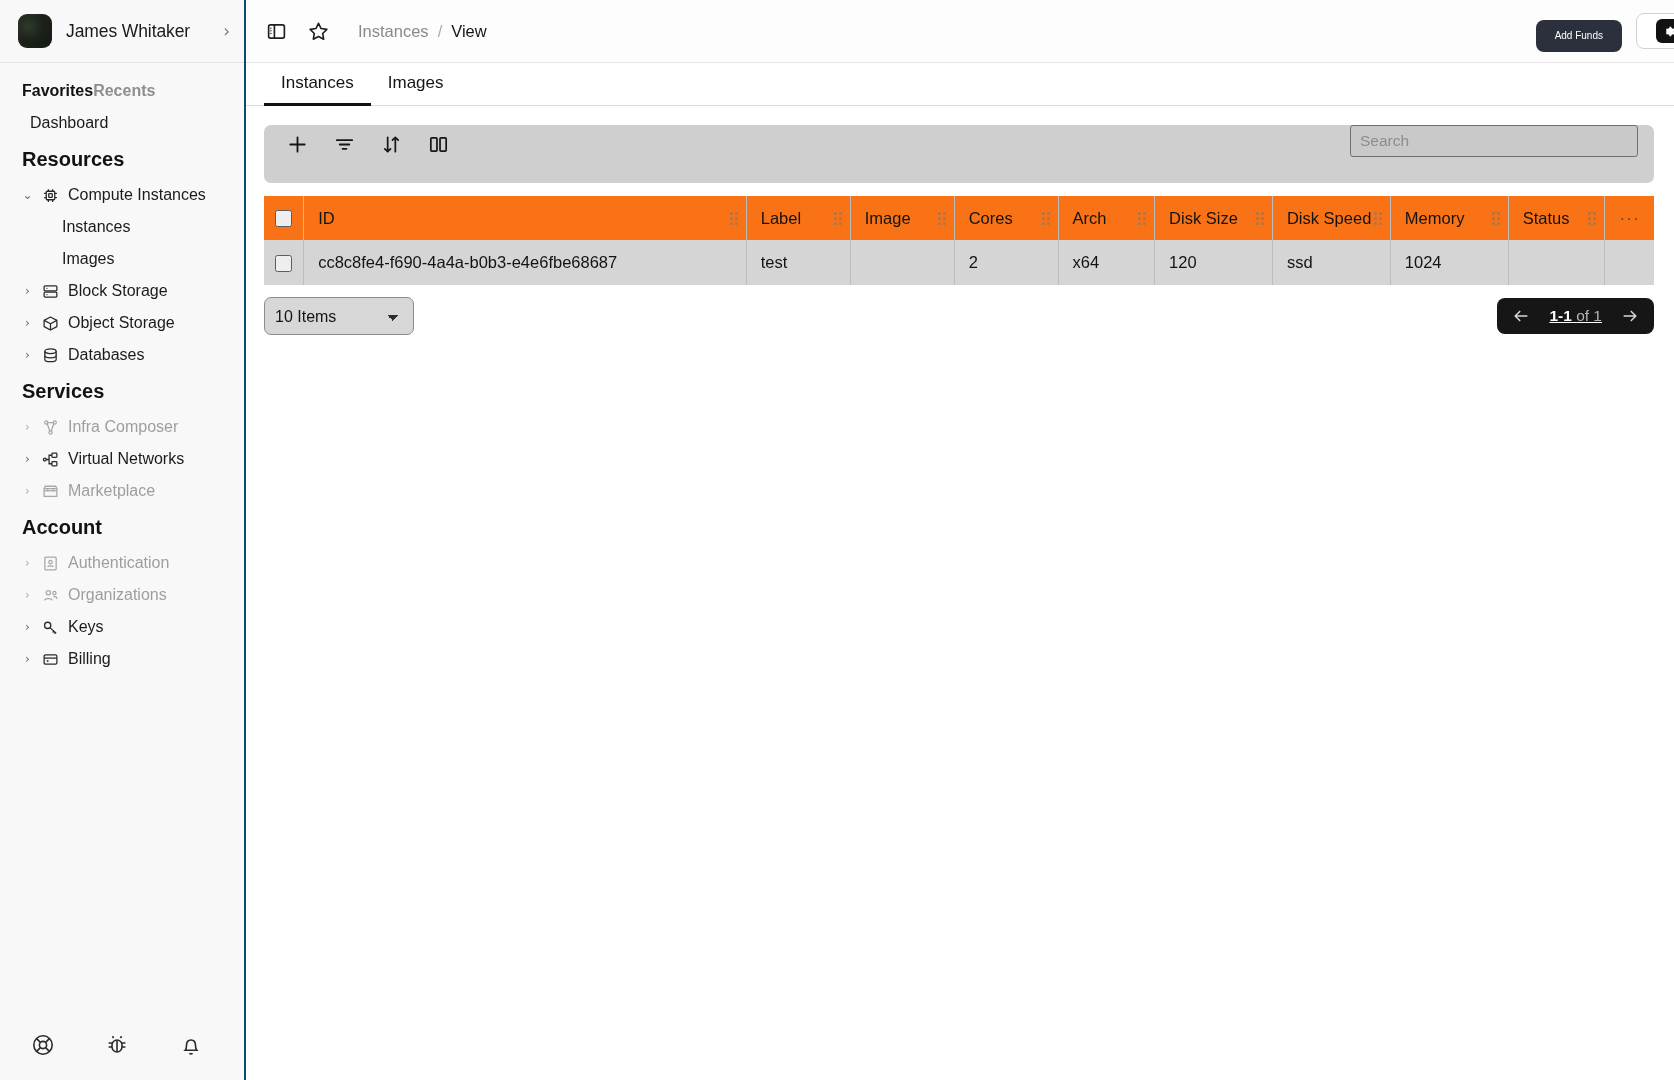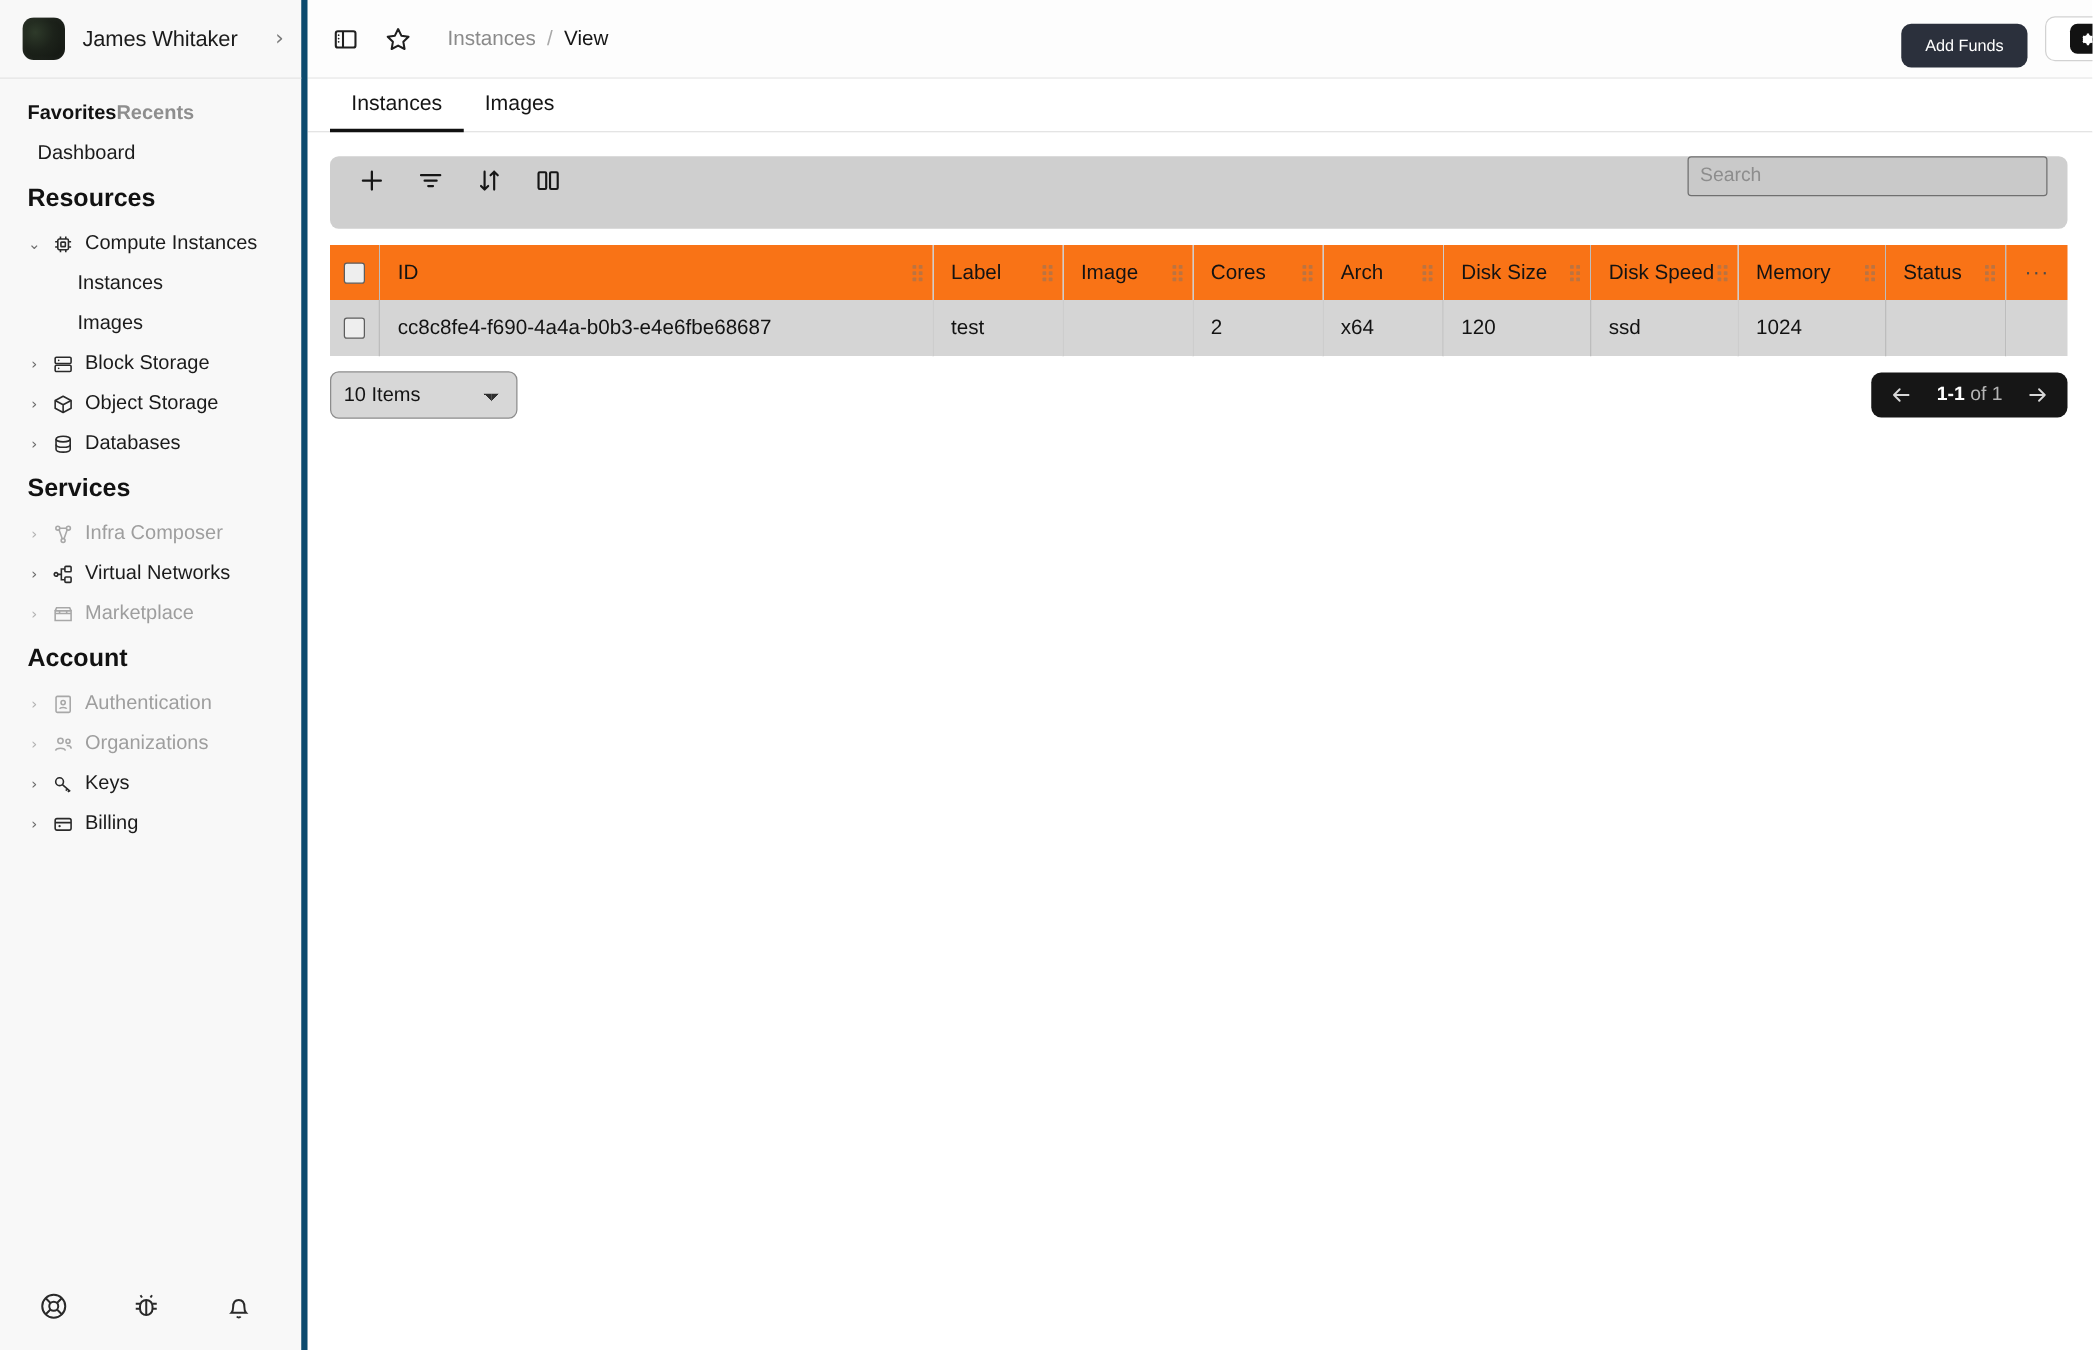--- a/index.html
+++ b/index.html
@@ -8,21 +8,21 @@
     font-family: "Liberation Sans", sans-serif;
     background: #ffffff;
     overflow: hidden;
   }
   .app { display: flex; width: 1674px; height: 1080px; }
 
   
   .sidebar {
     width: 246px; height: 1080px;
     background: #f8f8f8;
-    border-right: 5px solid #0c4a6e;
+    border-right: 2px solid #0c4a6e;
     display: flex; flex-direction: column;
     flex: 0 0 246px;
     position: relative;
   }
   .sidebar-header {
     height: 63px;
     display: flex; align-items: center;
     padding: 0 14px 0 18px;
     border-bottom: 1px solid #e4e4e4;
     gap: 14px;
@@ -115,21 +115,21 @@
   .crumbs { display: flex; align-items: center; gap: 9px; margin-left: 10px; font-size: 16.5px; }
   .crumb-muted { color: #8a8a8a; cursor: pointer; }
   .crumb-sep { color: #a9a9a9; }
   .crumb-current { color: #161616; }
   .topbar-right {
     margin-left: auto; display: flex; align-items: center; gap: 14px;
     padding-right: 0;
   }
   .btn-primary {
     background: #2b303c; color: #ffffff;
-    font-size: 13px; font-weight: 400;
+    font-size: 10px; font-weight: 400;
     border: none; border-radius: 8px;
     padding: 11px 19px; cursor: pointer;
     line-height: 1;
     font-family: "Liberation Sans", sans-serif;
     margin-top: 10px;
   }
   .settings-btn {
     width: 64px; height: 36px;
     border: 1px solid #d2d2d2; border-radius: 8px;
     background: #fff; display: flex; align-items: center; justify-content: center;
@@ -257,21 +257,21 @@
   .pager {
     margin-left: auto;
     background: #161616;
     border-radius: 8px;
     height: 36px;
     display: flex; align-items: center;
     padding: 0 14px; gap: 18px;
     color: #ffffff;
   }
   .pager-arrow { cursor: pointer; display:flex; align-items:center; }
-  .pager-label { font-size: 15.5px; white-space: nowrap; }
+  .pager-label { font-size: 15.5px; white-space: nowrap; text-decoration: underline; }
   .pager-label .rng { font-weight: 700; color: #ffffff; }
   .pager-label .of { color: #b5b5b5; }
 </style>
 </head>
 <body>
 
 <div class="app">
 
   <aside class="sidebar">
 

